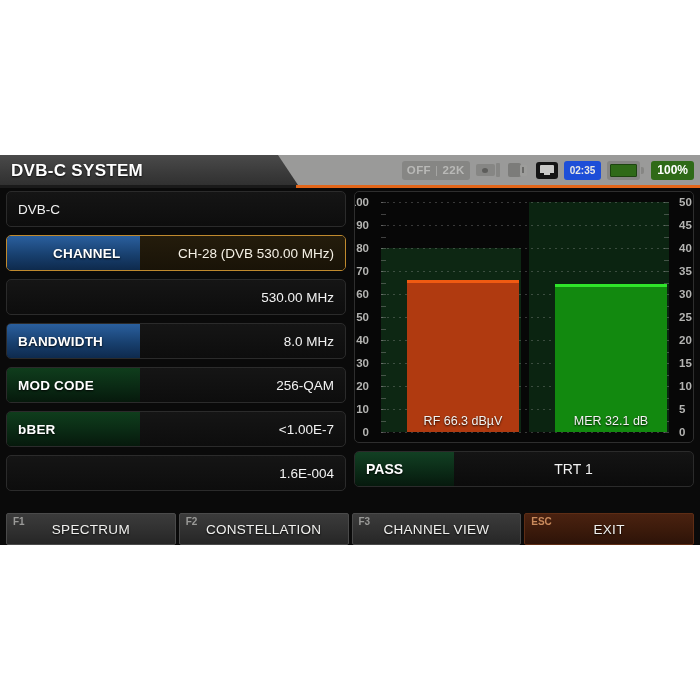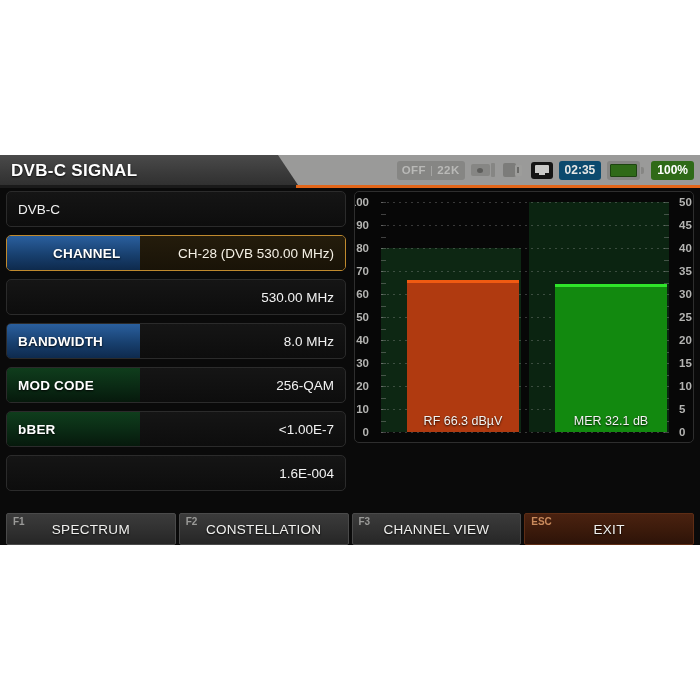--- a/index.html
+++ b/index.html
@@ -44,22 +44,22 @@
 
   .ic-usb{position:relative;width:22px;height:16px;}
   .ic-usb .b{position:absolute;left:0;top:1px;width:13px;height:14px;background:#7c7c7a;border-radius:2px;}
   .ic-usb .c{position:absolute;left:12px;top:2.5px;width:7px;height:11px;background:#9d9d9b;border-radius:1px;}
   .ic-usb .d{position:absolute;left:14.5px;top:5px;width:2px;height:6px;background:#6a6a68;}
 
   .ic-lan{position:relative;width:22px;height:17px;background:#141414;border-radius:3px;}
   .ic-lan .p{position:absolute;left:4px;top:3.5px;width:14px;height:8px;background:#c9c9c7;border-radius:1px 1px 0 0;}
   .ic-lan .pn{position:absolute;left:8px;top:10px;width:6px;height:3.5px;background:#c9c9c7;}
 
-  .st-time{background:#0c4a6e;color:#e8e8e6;border-radius:3px;height:19px;
-    padding:0 6px;display:flex;align-items:center;font-size:12px;font-weight:bold;}
+  .st-time{background:#1d4ed8;color:#e8e8e6;border-radius:3px;height:19px;
+    padding:0 6px;display:flex;align-items:center;font-size:10px;font-weight:bold;}
 
   .ic-batt{position:relative;width:38px;height:19px;}
   .ic-batt .shell{position:absolute;left:0;top:0;width:33px;height:19px;background:#868684;border-radius:3px;}
   .ic-batt .fill{position:absolute;left:3px;top:3px;width:27px;height:13px;background:#2f6a18;border:1px solid #1d4410;border-radius:1px;box-sizing:border-box;}
   .ic-batt .nub{position:absolute;left:33.5px;top:6px;width:3px;height:7px;background:#868684;border-radius:0 2px 2px 0;}
 
   .st-pct{background:#2f6a18;color:#ffffff;border-radius:3px;height:19px;padding:0 6px;
     display:flex;align-items:center;font-size:12px;font-weight:bold;}
 
   
@@ -135,21 +135,21 @@
     border:1px solid #5e2d15;}
   .fkey.esc .tag{color:#c98a5c;}
 </style>
 </head>
 <body>
 
 <div id="device">
 
   <div id="titlebar">
     <div id="title-dark"></div>
-    <div id="title-text">DVB-C SIGNAL</div>
+    <div id="title-text">DVB-C SYSTEM</div>
 
     <div id="statusbar">
       <div class="st-badge">
         <span>OFF</span>
         <span class="st-sep">|</span>
         <span>22K</span>
       </div>
 
       <div class="st-icon">
         <div class="ic-cam">
@@ -305,20 +305,24 @@
               <div class="cap" style="background:#f05a12"></div>
               <div class="lbl">RF 66.3 dBµV</div>
             </div>
             <div class="bar" style="left: 174px; width: 112px; top: 82.34px; height: 147.66px; background: linear-gradient(rgb(18, 137, 15) 0%, rgb(18, 137, 15) 100%);">
               <div class="cap" style="background:#2fe52a"></div>
               <div class="lbl">MER 32.1 dB</div>
             </div>
           </div>
       </div>
 
+      <div id="statusrow">
+        <div class="pass">PASS</div>
+        <div class="trt">TRT 1</div>
+      </div>
     </div>
   </div>
 
   <div id="fkeys">
       <div class="fkey">
         <span class="tag">F1</span>
         <span class="txt">SPECTRUM</span>
       </div>
       <div class="fkey">
         <span class="tag">F2</span>

